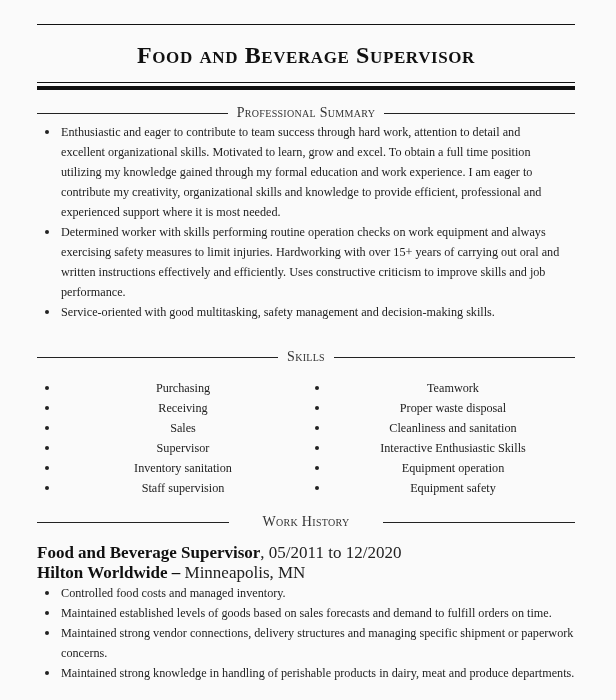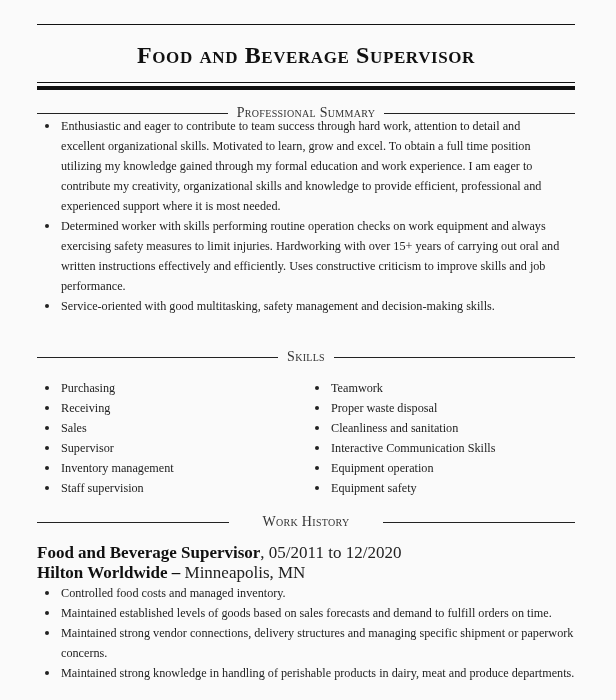--- a/index.html
+++ b/index.html
@@ -92,28 +92,29 @@
       position: absolute;
       left: 8px;
       top: 8px;
       width: 4px;
       height: 4px;
       border-radius: 50%;
       background: #222;
     }
     .summary-list {
       position: absolute;
-      left: 0; top: 116px;
+      left: 0; top: 122px;
       width: 530px;
     }
     .skills-wrap {
       position: absolute;
       left: 0; top: 378px;
       width: 538px;
       display: flex;
+      text-align: center;
     }
     .skills-col {
       width: 270px;
     }
     .skills-col.right {
       padding-left: 2px;
     }
     .work {
       position: absolute;
       left: 0; top: 543px;
@@ -156,28 +157,28 @@
     <div class="line"></div>
     <div class="label">Skills</div>
     <div class="line"></div>
   </div>
   <div class="skills-wrap">
     <ul class="skills-col">
       <li>Purchasing</li>
       <li>Receiving</li>
       <li>Sales</li>
       <li>Supervisor</li>
-      <li>Inventory management</li>
+      <li>Inventory sanitation</li>
       <li>Staff supervision</li>
     </ul>
     <ul class="skills-col right">
       <li>Teamwork</li>
       <li>Proper waste disposal</li>
       <li>Cleanliness and sanitation</li>
-      <li>Interactive Communication Skills</li>
+      <li>Interactive Enthusiastic Skills</li>
       <li>Equipment operation</li>
       <li>Equipment safety</li>
     </ul>
   </div>
 
   <div class="section-head" style="top:512px;gap:25px;">
     <div class="line"></div>
     <div class="label">Work History</div>
     <div class="line"></div>
   </div>

